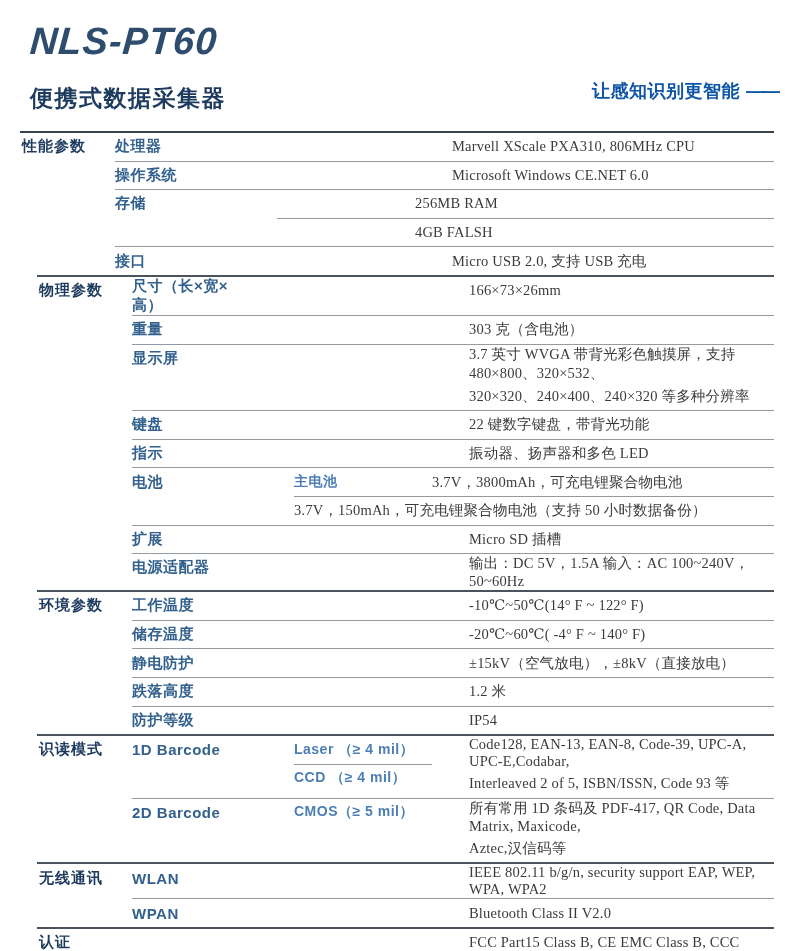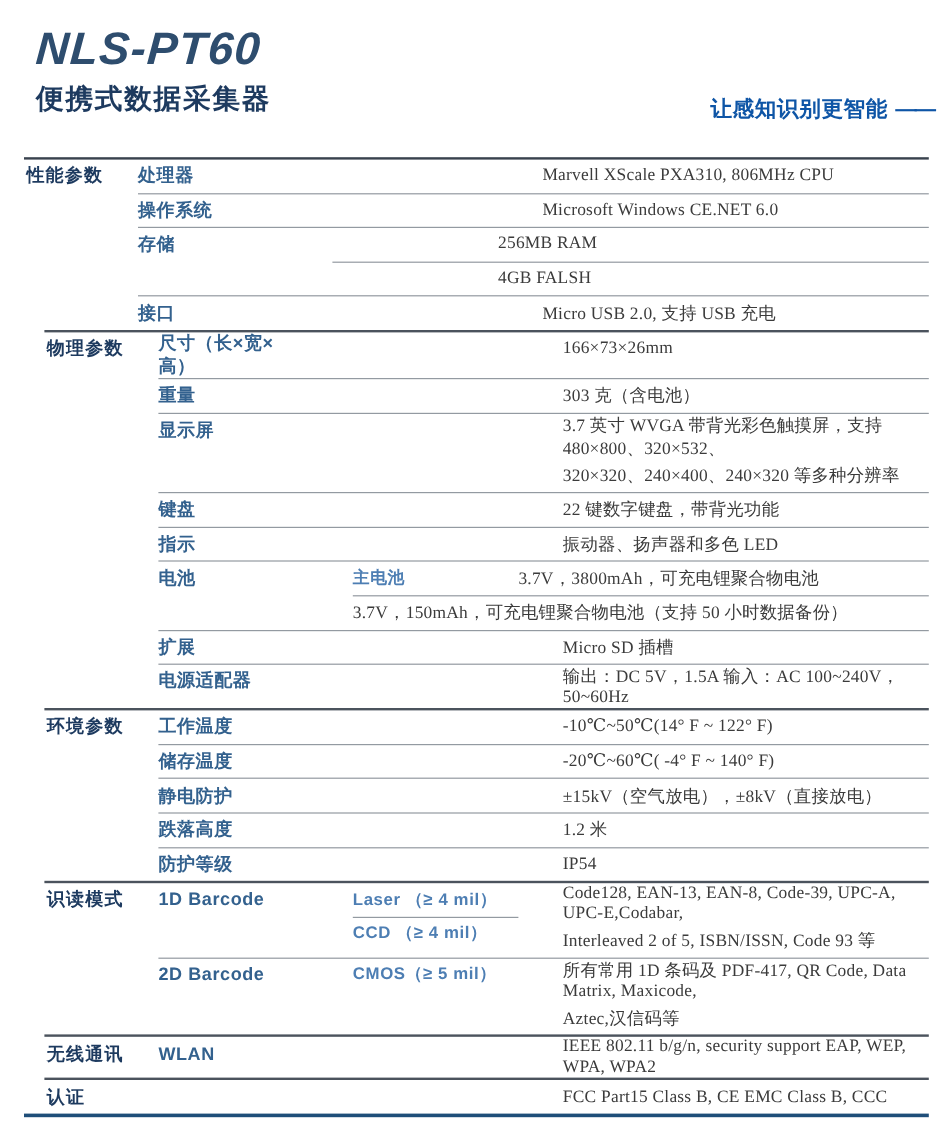--- a/index.html
+++ b/index.html
@@ -25,21 +25,21 @@
 
   
   .header{position:relative;height:131px;padding:20px 16px 0 30px;}
   .model{
     font-size:38px;font-weight:bold;font-style:italic;
     color:var(--title);letter-spacing:1px;transform:skewX(-4deg);
     display:inline-block;
   }
   .subtitle{
     font-size:23px;font-weight:bold;color:var(--navy);
-    margin-top:4px;letter-spacing:1.5px;
+    margin-top:20px;letter-spacing:1.5px;
   }
   .tagline{
     position:absolute;right:12px;bottom:28px;
     font-size:18px;font-weight:bold;color:var(--accent);letter-spacing:0.5px;
     display:flex;align-items:center;
   }
   .tagline .dash{letter-spacing:-2px;margin-left:6px;}
 
   
   .table{
@@ -287,20 +287,27 @@
           <div class="cat-label">无线通讯</div>
         </div>
         <div class="rows">
           <div class="row">
             <div class="prop">WLAN</div>
             <div class="sub"></div>
             <div class="val">
               <div class="vline">IEEE 802.11 b/g/n, security support EAP, WEP, WPA, WPA2</div>
             </div>
           </div>
+          <div class="row">
+            <div class="prop">WPAN</div>
+            <div class="sub"></div>
+            <div class="val">
+              <div class="vline">Bluetooth Class II V2.0</div>
+            </div>
+          </div>
         </div>
       </div>
       <div class="section">
         <div class="cat">
           <div class="cat-label">认证</div>
         </div>
         <div class="rows">
           <div class="row">
             <div class="prop"></div>
             <div class="sub"></div>

